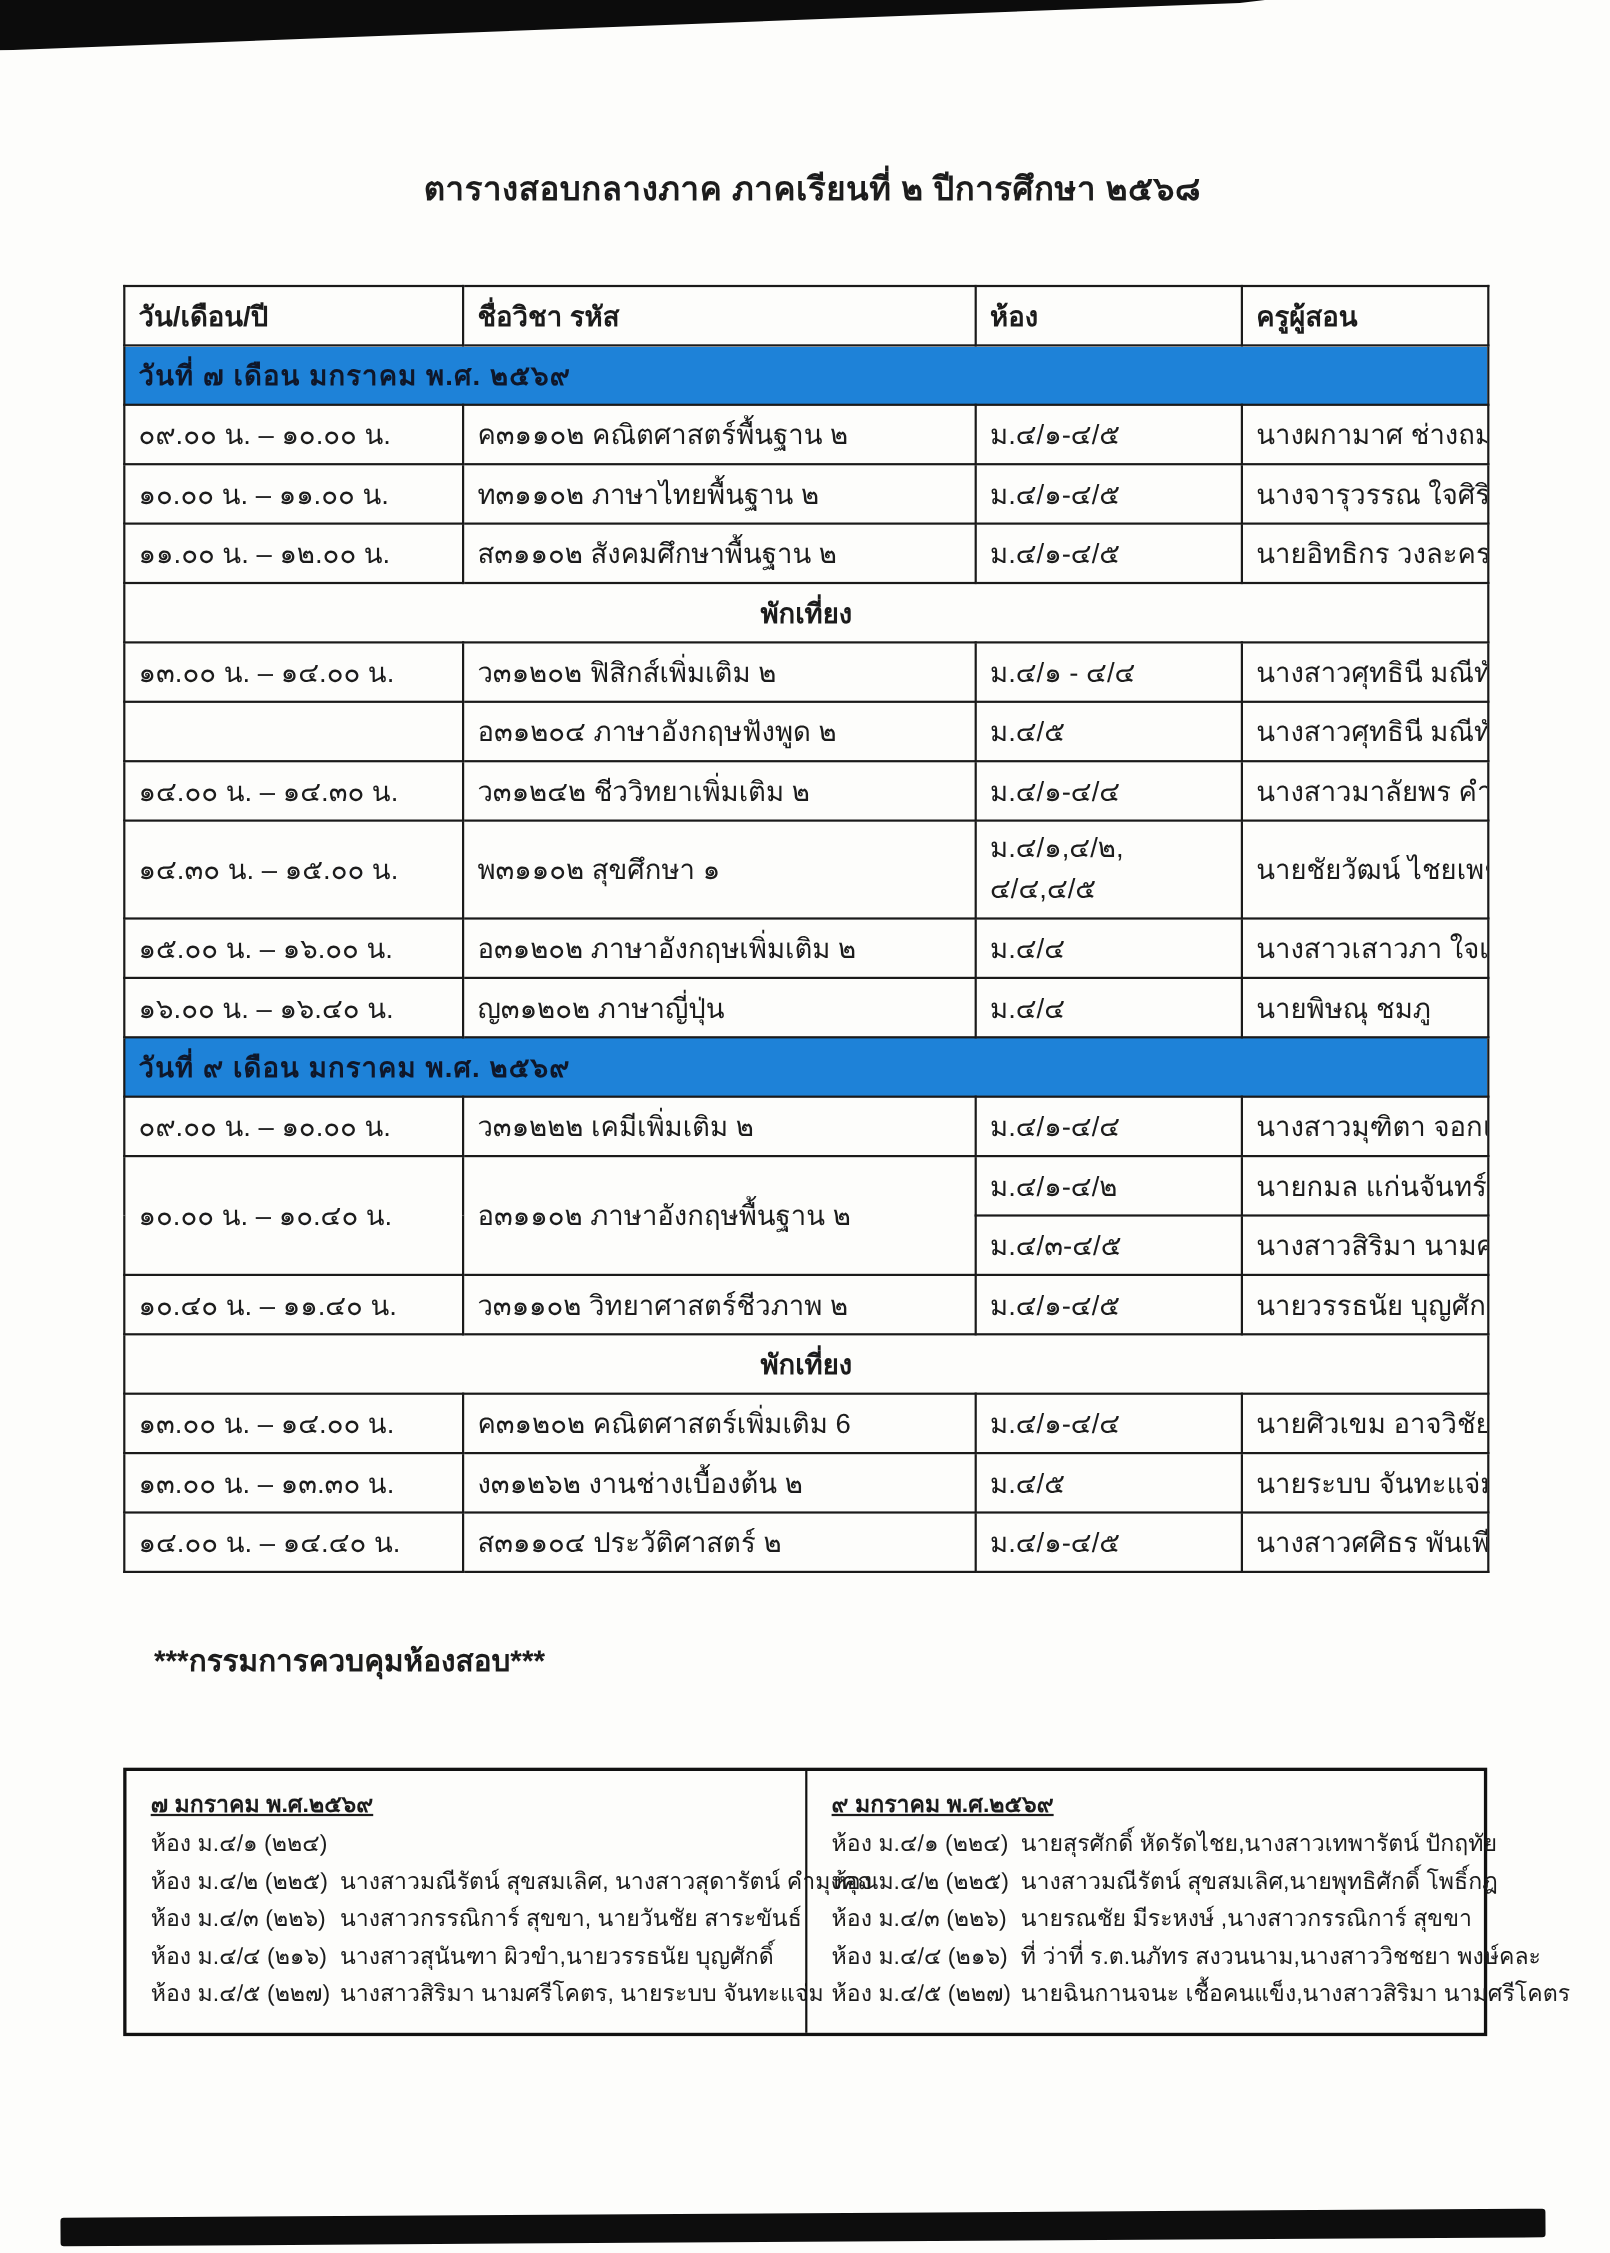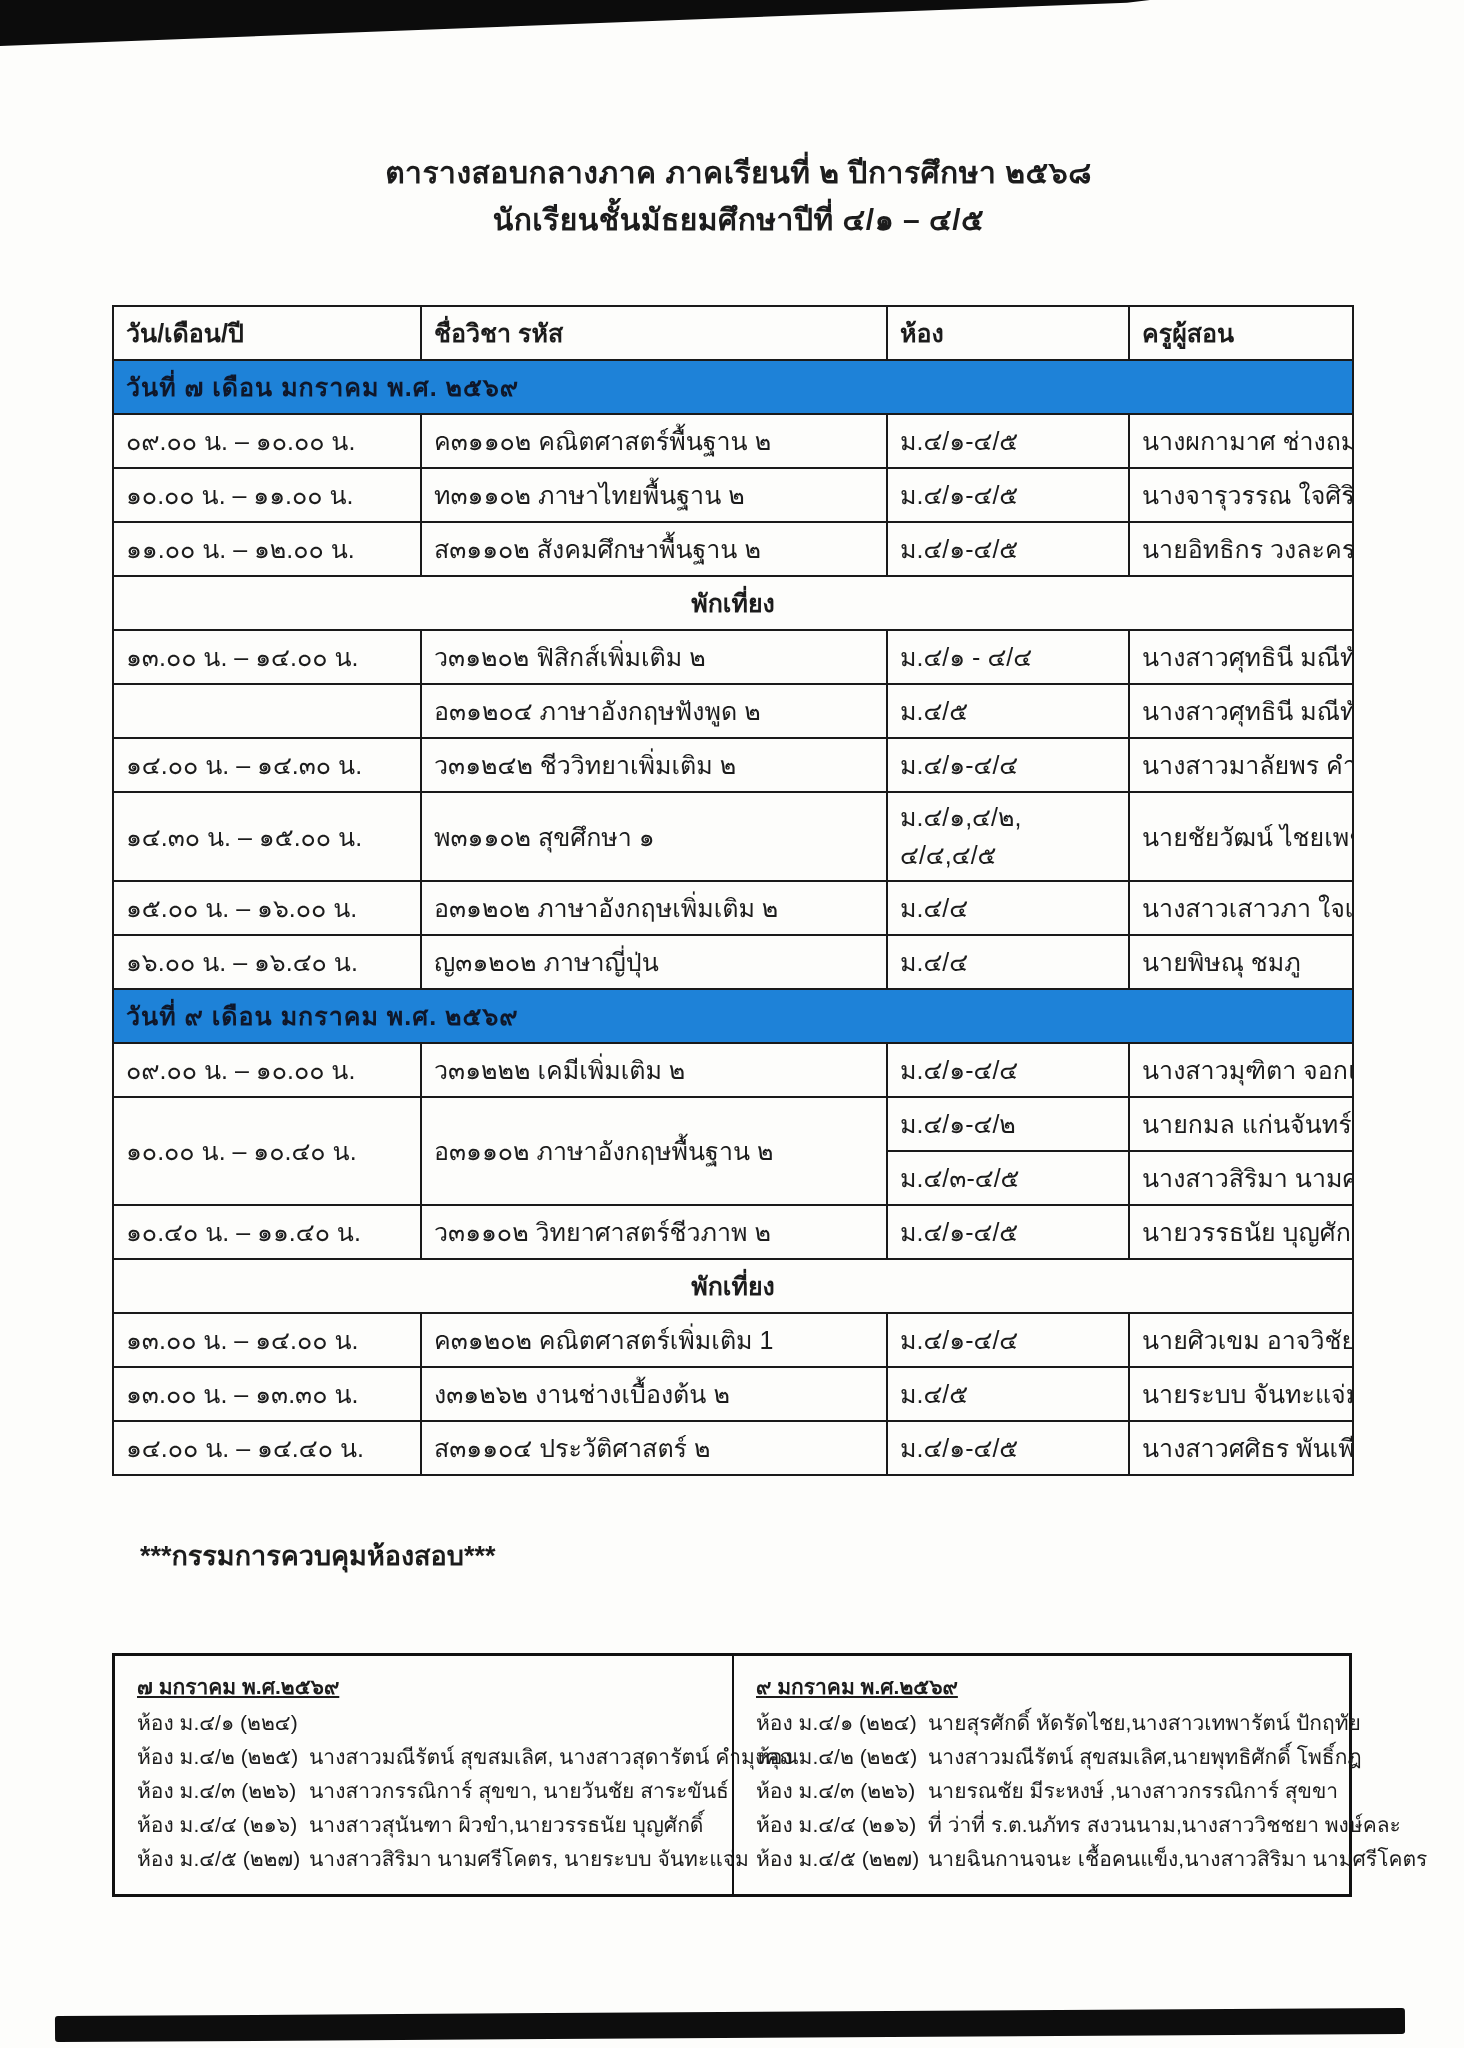--- a/index.html
+++ b/index.html
@@ -102,21 +102,20 @@
 </style>
 </head>
 <body>
 
 <div class="artifact-top"></div>
 
 <div class="page">
 
   <div class="title-block">
     <div class="title-line">ตารางสอบกลางภาค ภาคเรียนที่ ๒  ปีการศึกษา  ๒๕๖๘</div>
-    <div class="title-line">นักเรียนชั้นมัธยมศึกษาปีที่ ๔/๑ – ๔/๕</div>
   </div>
 
   <table class="schedule">
     <colgroup>
       <col class="c-time">
         <col class="c-subject">
         <col class="c-room">
         <col class="c-teacher">
     </colgroup>
     <thead>
@@ -221,21 +220,21 @@
         <td>ม.๔/๑-๔/๕</td>
         <td>นายวรรธนัย บุญศักดิ์</td>
       </tr>
 
       <tr class="lunch-row">
         <td colspan="4">พักเที่ยง</td>
       </tr>
 
       <tr>
         <td>๑๓.๐๐ น. – ๑๔.๐๐ น.</td>
-        <td>ค๓๑๒๐๒ คณิตศาสตร์เพิ่มเติม 1</td>
+        <td>ค๓๑๒๐๒ คณิตศาสตร์เพิ่มเติม 6</td>
         <td>ม.๔/๑-๔/๔</td>
         <td>นายศิวเขม  อาจวิชัย</td>
       </tr>
       <tr>
         <td>๑๓.๐๐ น. – ๑๓.๓๐ น.</td>
         <td>ง๓๑๒๖๒ งานช่างเบื้องต้น ๒</td>
         <td>ม.๔/๕</td>
         <td>นายระบบ  จันทะแจ่ม</td>
       </tr>
       <tr>

